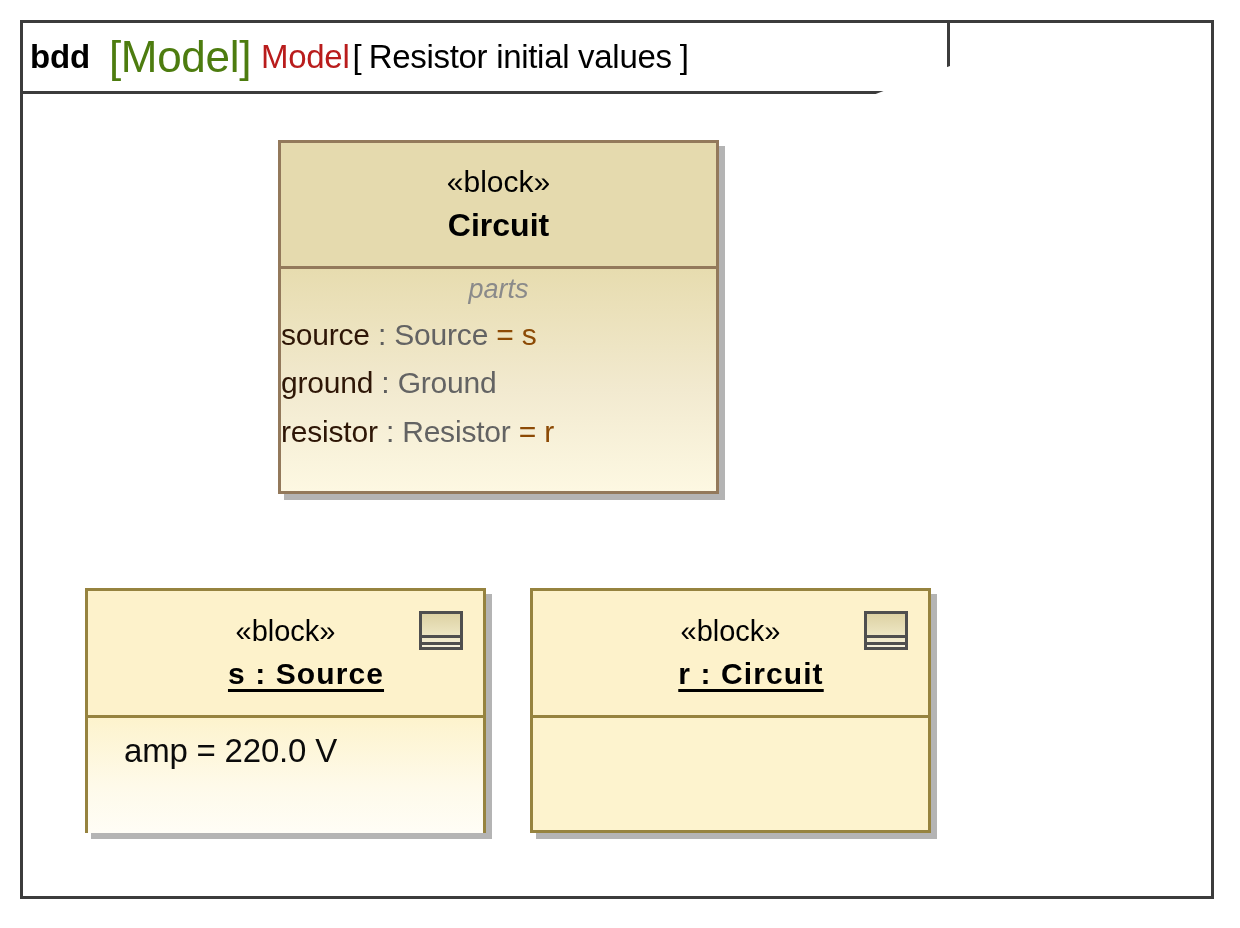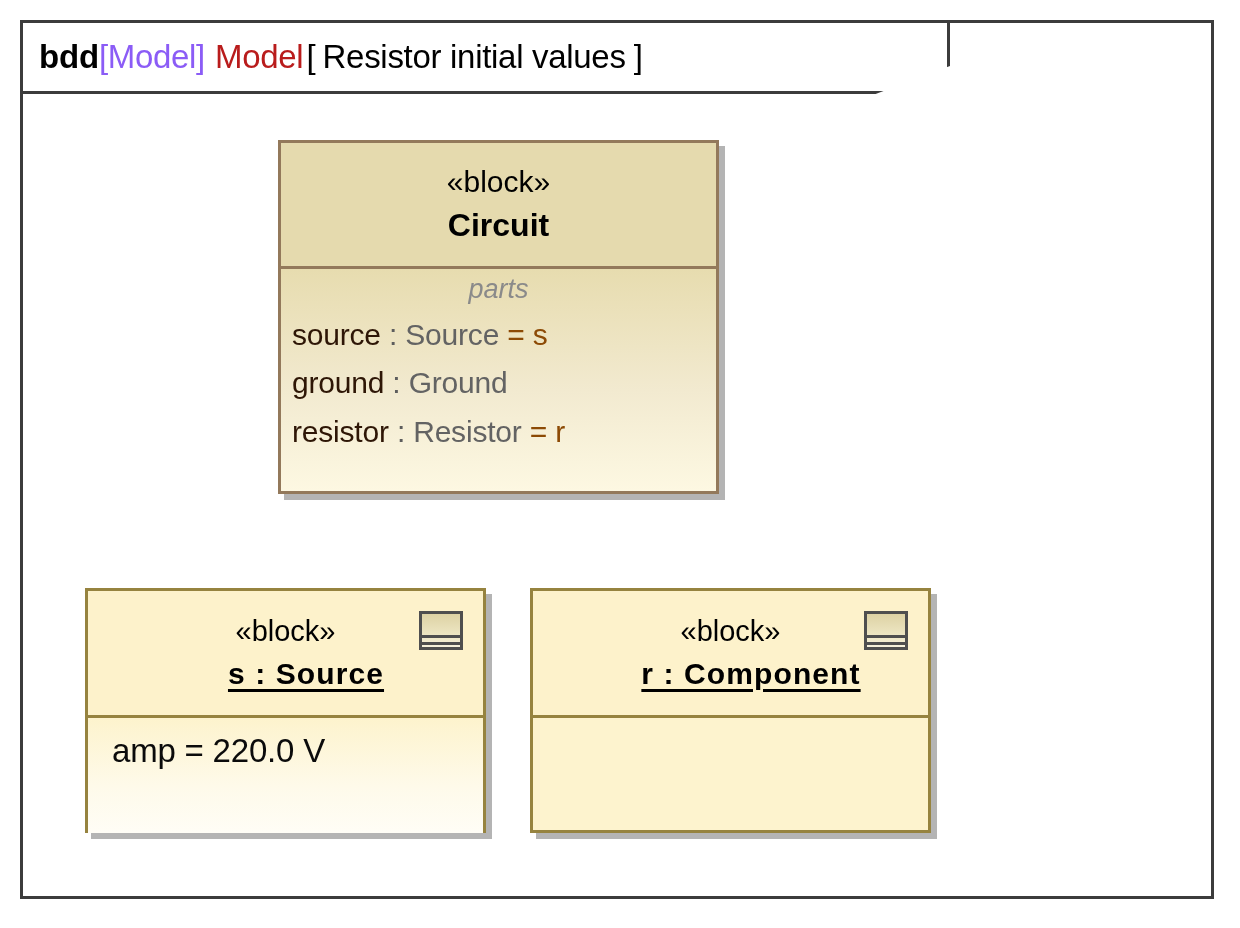--- a/index.html
+++ b/index.html
@@ -44,40 +44,40 @@
     width: 930px;
     height: 74px;
     background: #ffffff;
     border: 3px solid #3c3c3c;
     box-sizing: border-box;
     -webkit-clip-path: polygon(0 0, 100% 0, 100% 62%, 92% 100%, 0 100%);
     clip-path: polygon(0 0, 100% 0, 100% 62%, 92% 100%, 0 100%);
   }
   .frame-header-inner {
     position: absolute;
-    left: 12px;
+    left: 3px;
     top: 20px;
     width: 930px;
     height: 74px;
     display: flex;
     align-items: center;
     box-sizing: border-box;
     padding-left: 27px;
     white-space: nowrap;
   }
   .hdr-kind {
     font-size: 33px;
     font-weight: bold;
     color: #000000;
     letter-spacing: -0.2px;
   }
   .hdr-scope {
-    font-size: 33px;
-    color: #8b5cf6;
-    margin-left: 0;
+    font-size: 44px;
+    color: #4d7c0f;
+    margin-left: 19px;
     letter-spacing: -0.3px;
   }
   .hdr-name {
     font-size: 33px;
     color: #b91c1c;
     margin-left: 10px;
     letter-spacing: -0.3px;
   }
   .hdr-label-open {
     font-size: 33px;
@@ -151,21 +151,20 @@
   }
   .compartment-label {
     font-size: 27px;
     font-style: italic;
     color: #8a8a8a;
     text-align: center;
     line-height: 1.1;
     margin-bottom: 6px;
   }
   .part-list {
-    padding-left: 11px;
   }
   .part-row {
     font-size: 30px;
     line-height: 1.62;
     white-space: nowrap;
     letter-spacing: -0.2px;
   }
   .part-name { color: #2e1606; }
   .part-sep  { color: #5d5d5d; }
   .part-type { color: #636363; }
@@ -235,21 +234,21 @@
     height: 3px;
     background: #4f4f4f;
   }
   .inst-icon-line.l1 { bottom: 9px; }
   .inst-icon-line.l2 { bottom: 2px; }
 
   .inst-compartment {
     height: 115px;
     box-sizing: border-box;
     background: linear-gradient(to bottom, #fdf3cd 0%, #fefaea 60%, #fffdf6 100%);
-    padding-left: 24px;
+    padding-left: 36px;
     padding-top: 13px;
   }
   .inst-value {
     font-size: 33px;
     color: #0b0b0b;
     line-height: 1.2;
     white-space: nowrap;
     letter-spacing: -0.2px;
   }
 </style>
@@ -320,21 +319,21 @@
     </div>
     <div class="inst-compartment">
       <div class="inst-value">amp = 220.0 V</div>
     </div>
   </div>
 
   <div class="block-shadow block-inst-shadow inst-right-shadow"></div>
   <div class="block block-inst inst-right">
     <div class="inst-header">
       <div class="inst-stereotype">«block»</div>
-      <div class="inst-name">r : Component</div>
+      <div class="inst-name">r : Circuit</div>
       <div class="inst-icon">
         <div class="inst-icon-line l1"></div>
         <div class="inst-icon-line l2"></div>
       </div>
     </div>
   </div>
 
 </div>
 
 </body></html>

